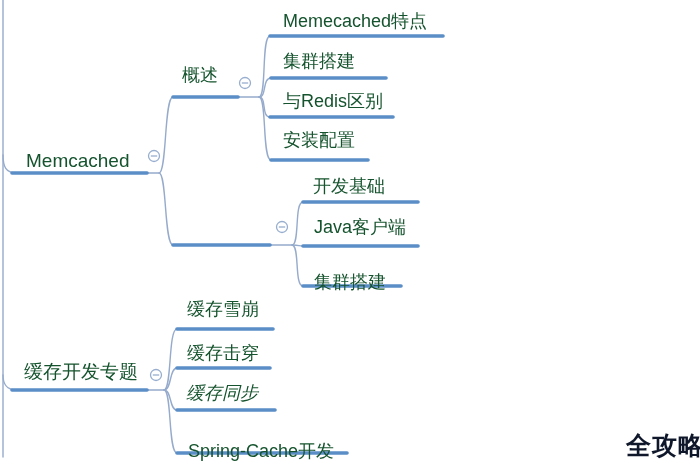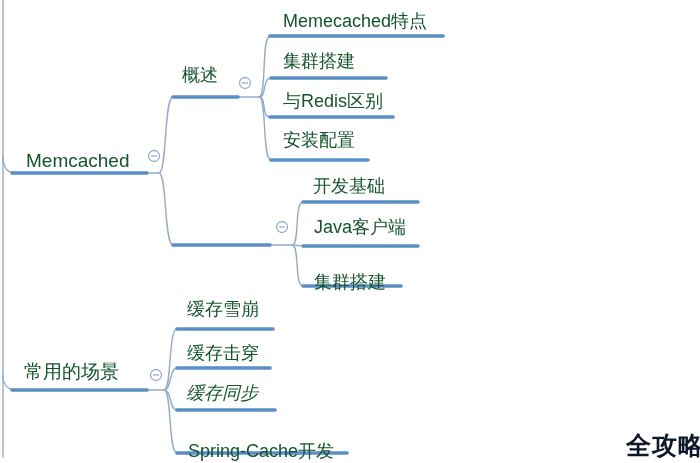--- a/index.html
+++ b/index.html
@@ -83,21 +83,21 @@
           <line x1="278.8" y1="227" x2="285.2" y2="227"></line>
       </g>
       <g>
         <circle cx="156" cy="375" r="5.5"></circle>
           <line x1="152.8" y1="375" x2="159.2" y2="375"></line>
       </g>
     </g>
   </svg>
 
   <div class="node lv1" style="left:26px;top:151px;">Memcached</div>
-  <div class="node lv1" style="left:24px;top:362px;">常用的场景</div>
+  <div class="node lv1" style="left:24px;top:362px;">缓存开发专题</div>
 
   <div class="node" style="left:182px;top:66px;">概述</div>
 
   <div class="node" style="left:283px;top:12px;">Memecached特点</div>
   <div class="node" style="left:283px;top:52px;">集群搭建</div>
   <div class="node" style="left:283px;top:92px;">与Redis区别</div>
   <div class="node" style="left:283px;top:131px;">安装配置</div>
 
   <div class="node" style="left:313px;top:177px;">开发基础</div>
   <div class="node" style="left:314px;top:218px;">Java客户端</div>

